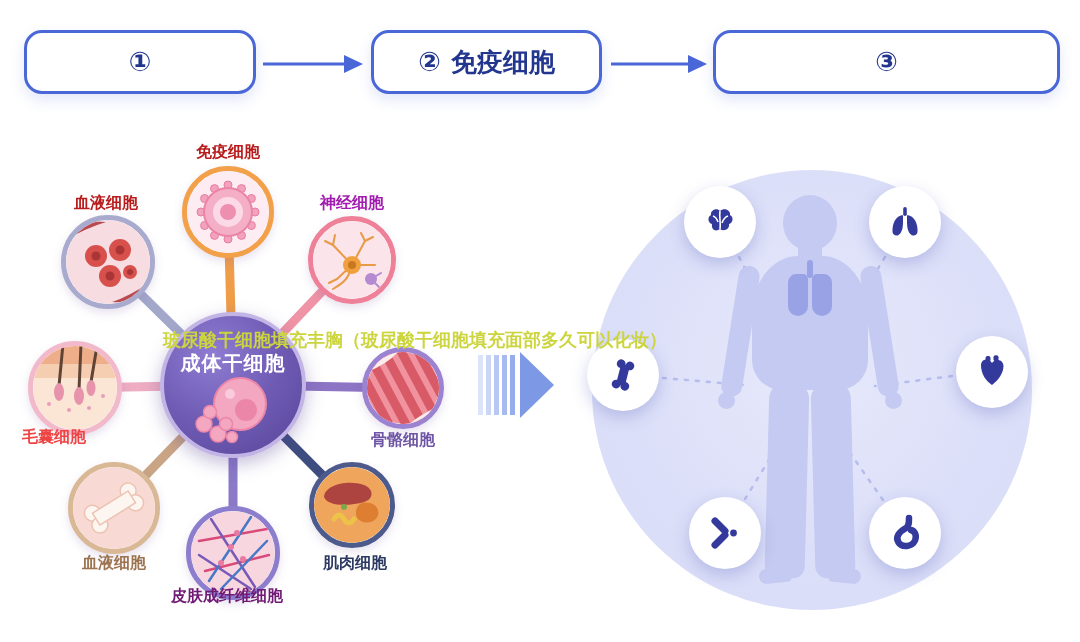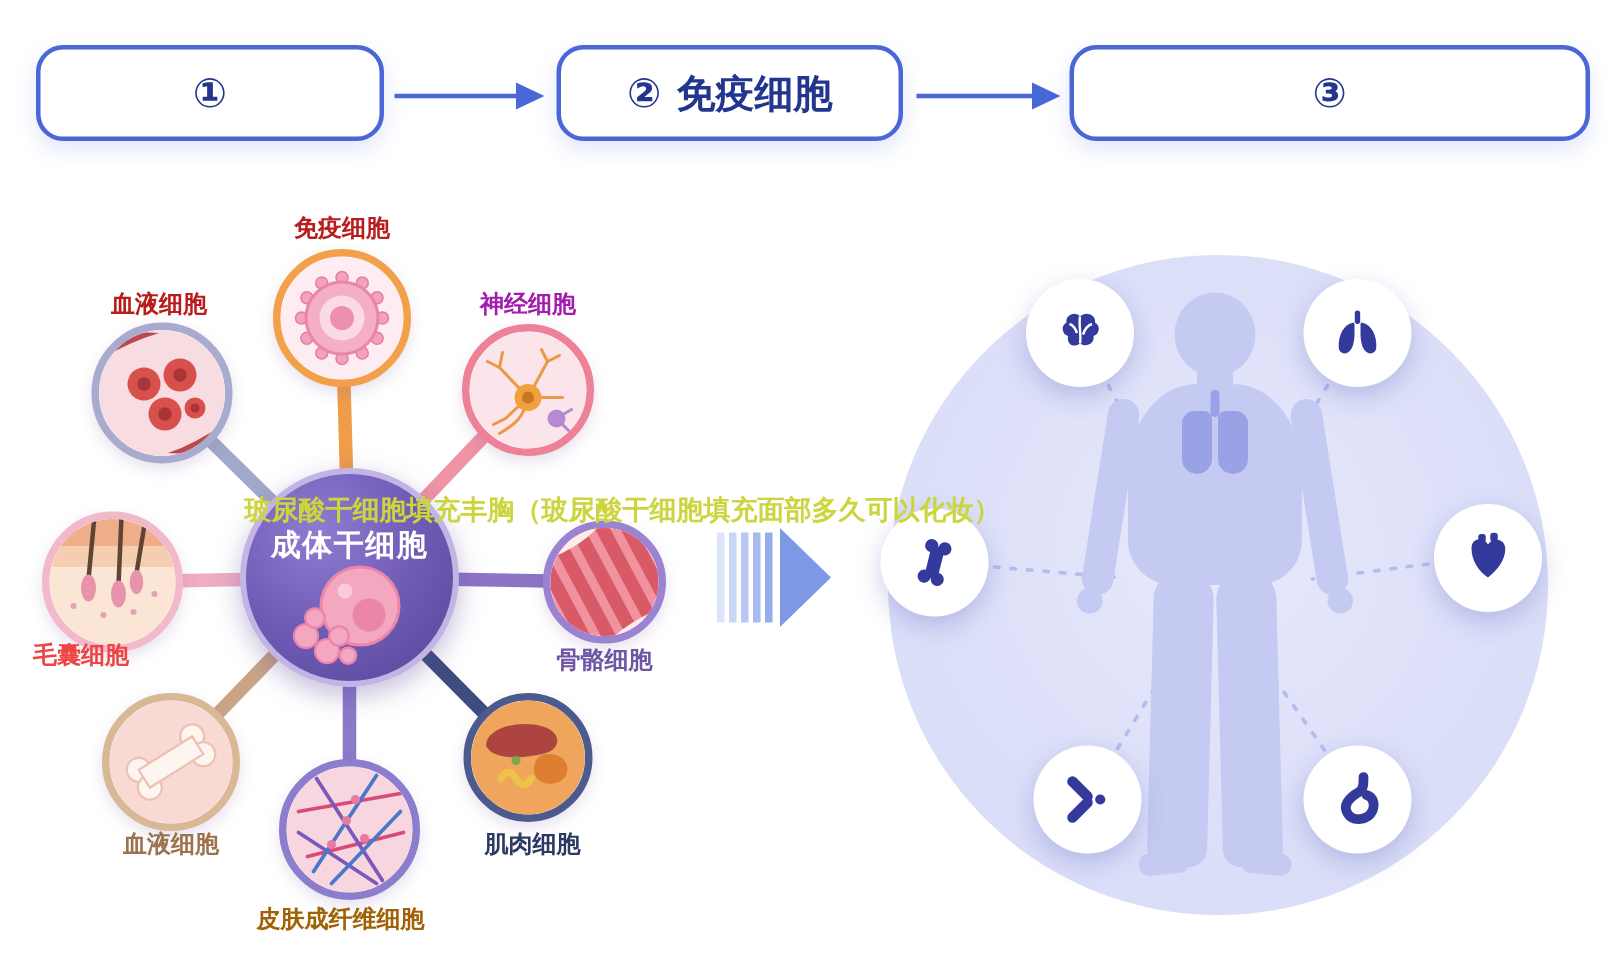--- a/index.html
+++ b/index.html
@@ -76,21 +76,21 @@
   .center-cell svg{position:absolute;left:0;top:0;width:138px;height:138px}
 
   .cell-label{position:absolute;font-size:16px;font-weight:700;white-space:nowrap;z-index:3}
   .lbl-immune{left:196px;top:142px;color:#b91c1c}
   .lbl-blood{left:74px;top:193px;color:#b91c1c}
   .lbl-nerve{left:320px;top:193px;color:#a21caf}
   .lbl-hair{left:22px;top:427px;color:#ef4444}
   .lbl-muscle{left:371px;top:430px;color:#6F55A5}
   .lbl-bone{left:82px;top:553px;color:#9C7350}
   .lbl-organ{left:323px;top:553px;color:#2C3A63}
-  .lbl-fibro{left:171px;top:603px;color:#a16207}
+  .lbl-fibro{left:171px;top:586px;color:#701a75}
 
   .speed-arrow{position:absolute;left:478px;top:352px;z-index:2}
 
   .overlay-title{position:absolute;left:163px;top:328px;font-size:18px;font-weight:700;
     color:#CCD53D;z-index:6;white-space:nowrap}
 </style>
 </head>
 <body>
 
 <div class="canvas">

